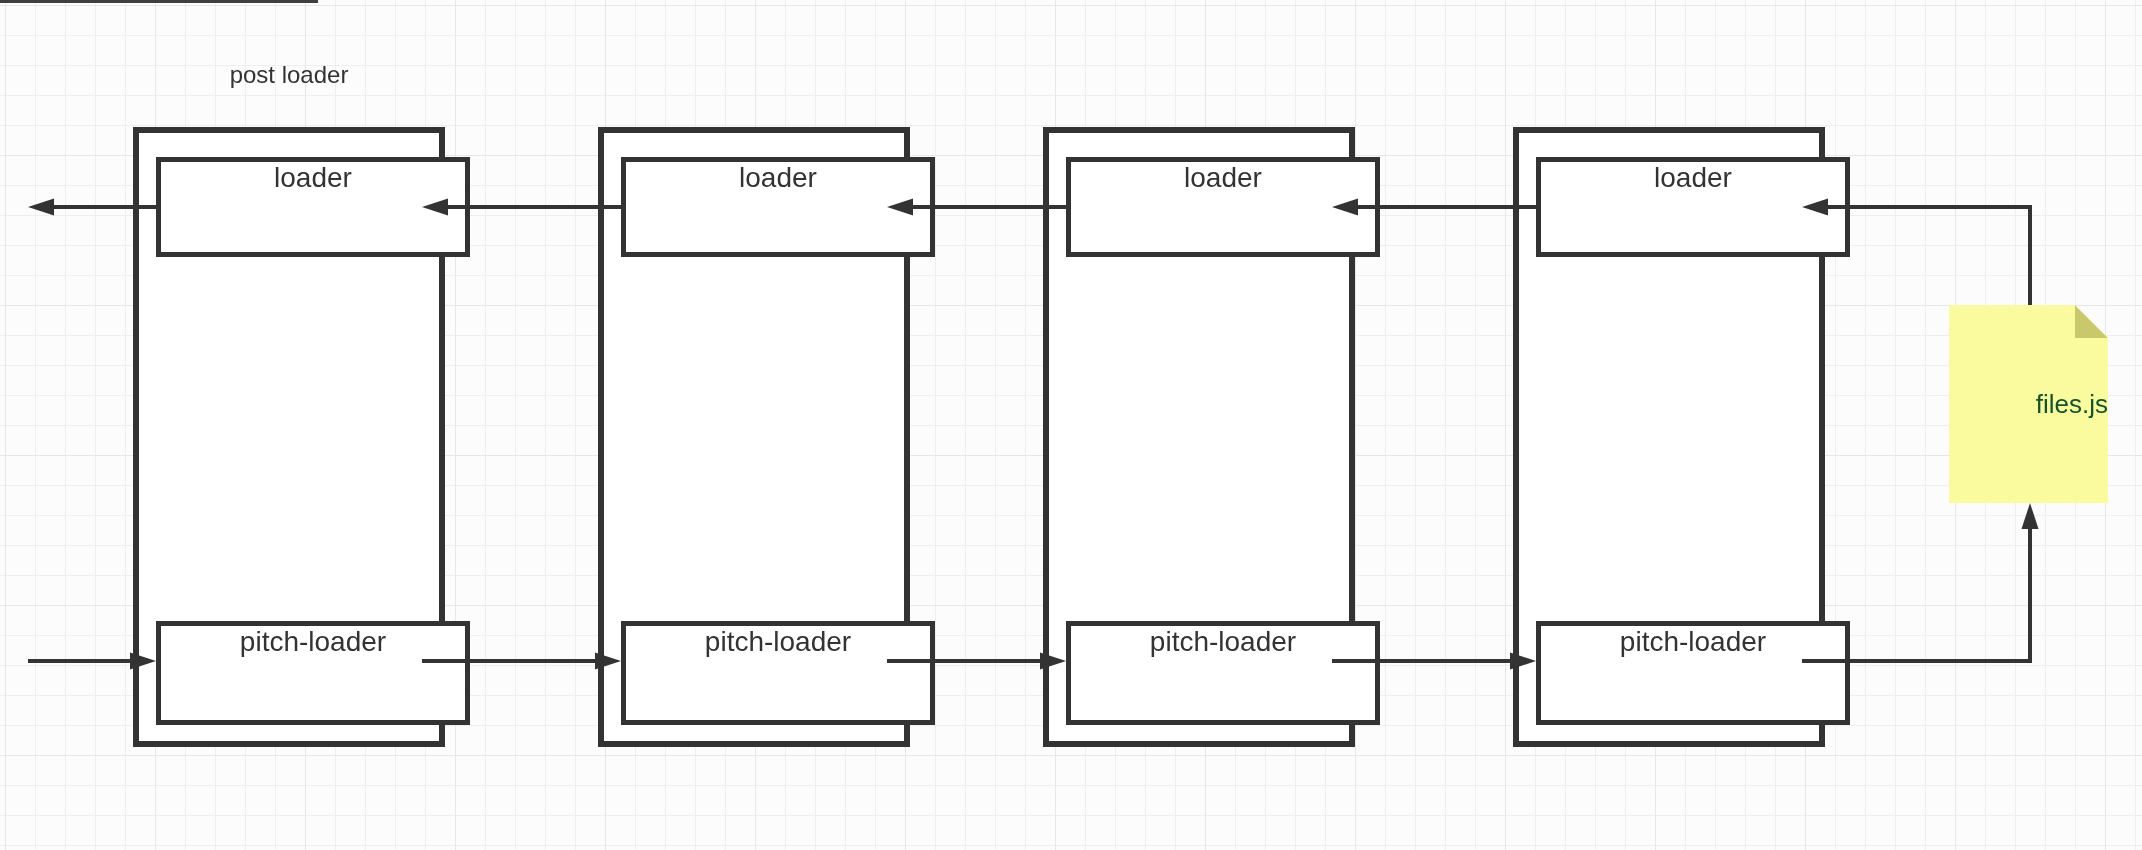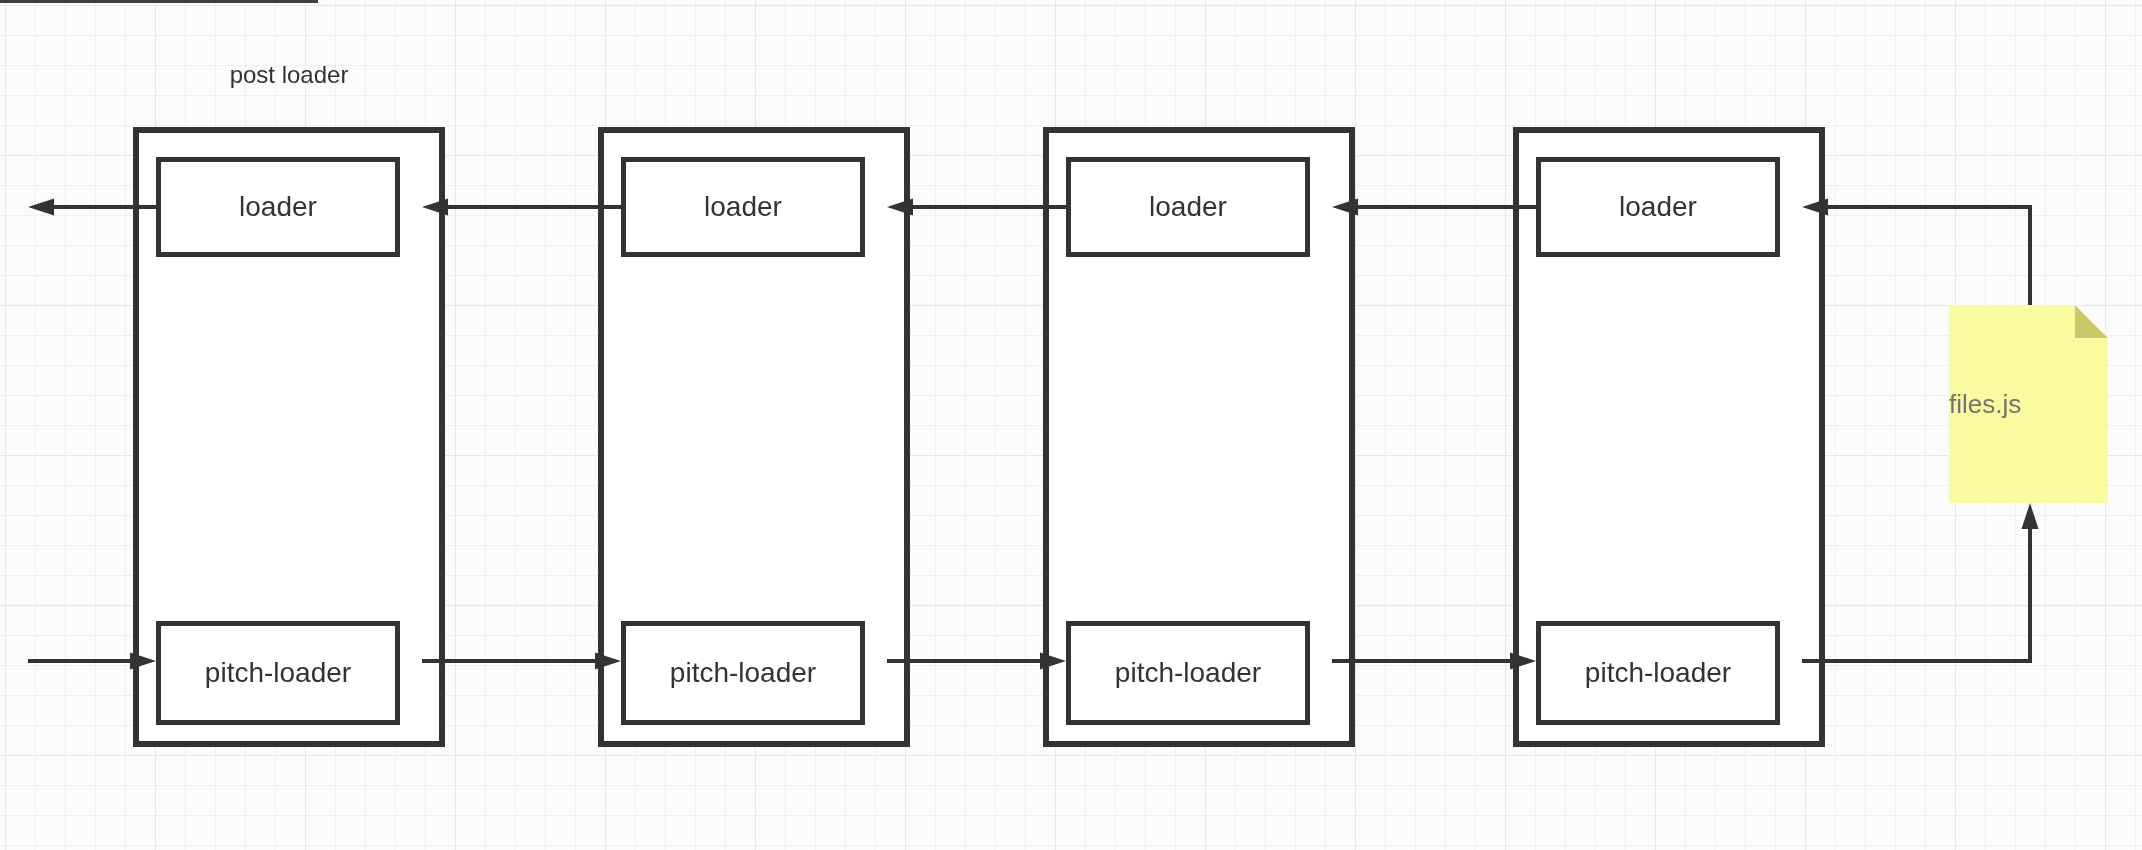--- a/index.html
+++ b/index.html
@@ -26,33 +26,33 @@
   .group-title{
     position:absolute;top:58px;left:0;width:312px;height:34px;
     text-align:center;font-size:24px;line-height:34px;color:#333;
     white-space:nowrap;
   }
   .outer-box{
     position:absolute;left:0;top:127px;width:312px;height:620px;
     box-sizing:border-box;border:6px solid #333333;background:#ffffff;
   }
   .inner-box{
-    position:absolute;left:23px;width:244px;box-sizing:border-box;
+    position:absolute;left:23px;width:314px;box-sizing:border-box;
     border:5px solid #333333;background:#ffffff;
-    display:flex;align-items:center;justify-content:center;
+    display:flex;align-items:flex-start;justify-content:center;
     font-size:28px;color:#333;
   }
   .loader-box{top:157px;height:100px;}
   .pitch-box{top:609px;height:104px;margin-top:12px;}
   .sticky-note{
     position:absolute;left:1949px;top:305px;width:159px;height:198px;
     background:#fafa9e;
     clip-path:polygon(0 0,calc(100% - 33px) 0,100% 33px,100% 100%,0 100%);
-    display:flex;align-items:center;justify-content:flex-start;
-    font-size:26px;color:#737373;
+    display:flex;align-items:center;justify-content:flex-end;
+    font-size:26px;color:#14532d;
     z-index:3;
   }
   .note-fold{
     position:absolute;right:0;top:0;width:33px;height:33px;
     background:#c9c96b;
     clip-path:polygon(0 0,100% 100%,0 100%);
   }
   #wires{
     position:absolute;left:0;top:0;width:2142px;height:850px;
     z-index:5;pointer-events:none;

